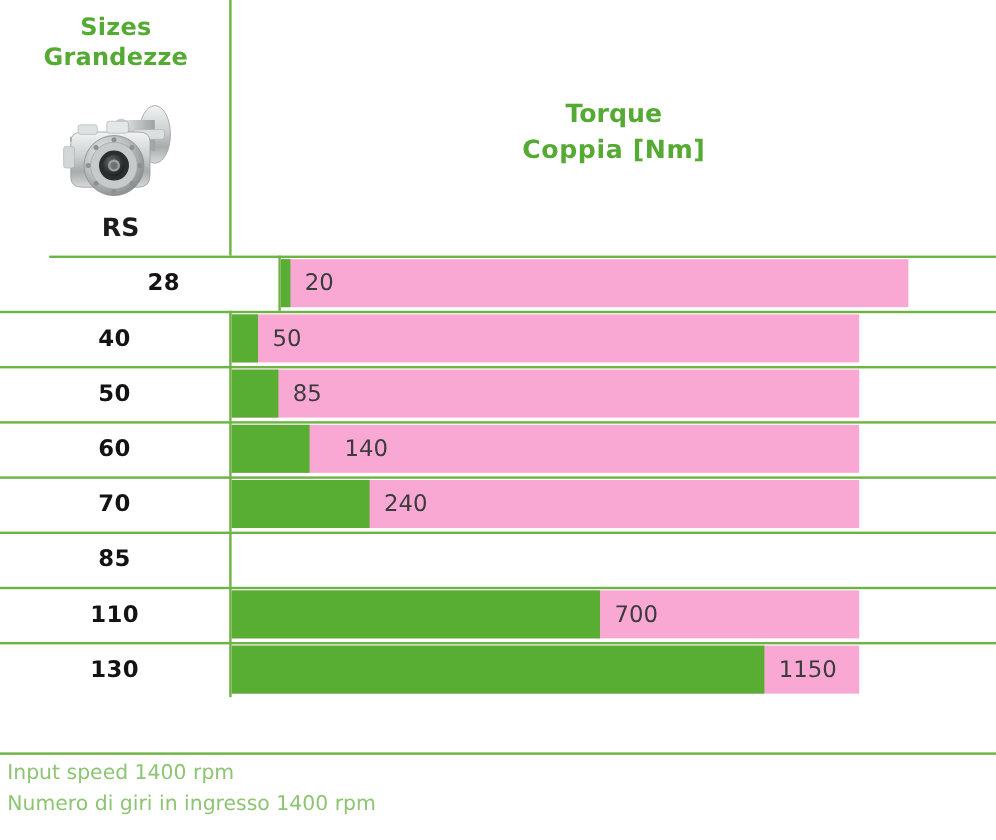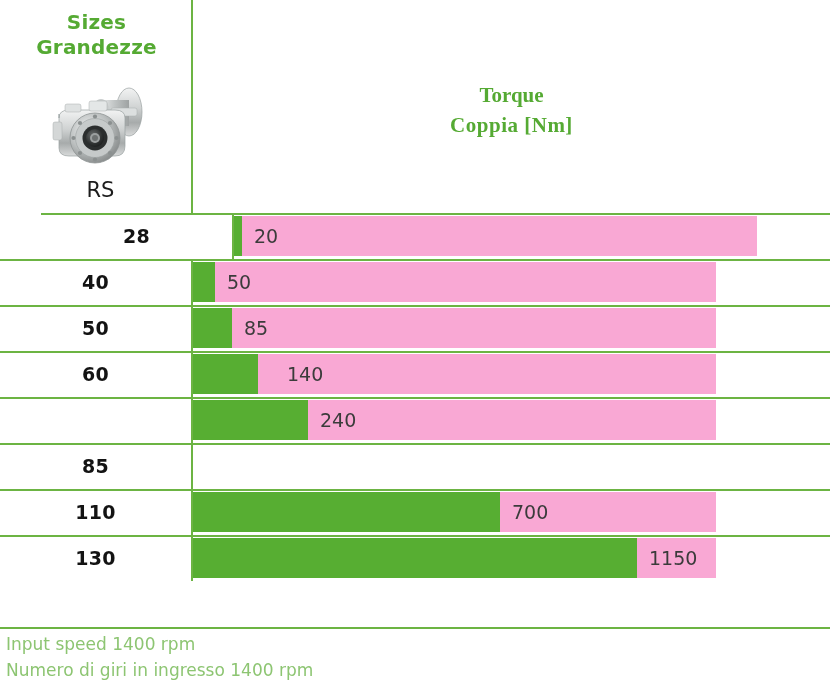--- a/index.html
+++ b/index.html
@@ -28,32 +28,31 @@
     color:#55aa33;
     letter-spacing:.2px;
   }
   .sizes-title .l2{display:block;}
   .gearbox-wrap{
     position:absolute;left:0;top:82px;width:193px;height:88px;
     display:flex;align-items:center;justify-content:center;
   }
   .rs-label{
     position:absolute;left:0;top:178px;width:201px;
-    font-size:21px;font-weight:normal;color:#1c1c1c;
+    font-size:21px;font-weight:bold;color:#1c1c1c;
     text-align:center;
   }
   .header-right{
     position:absolute;left:193px;top:0;width:637px;height:213px;
   }
   .torque-title{
     position:absolute;left:0;top:80px;width:637px;
     text-align:center;
     font-size:21px;font-weight:bold;line-height:1.45;
     color:#55aa33;
-    font-family:Liberation Serif, serif;
   }
   .torque-title .l2{display:block;letter-spacing:.5px;}
 
   
   .v-divider{
     position:absolute;left:191px;top:0;width:2px;height:213px;
     background:#6cb443;
   }
 
   
@@ -219,20 +218,21 @@
         <div class="row-sep" style="top: 0px;"></div>
         <div class="row-label">60</div>
         <div class="row-label-divider"></div>
         <div class="track">
           <div class="bar" style="width: 65px;"></div>
           <div class="bar-value" style="left: 94px;">140</div>
         </div>
       </div>
       <div class="row" style="top: 184px;">
         <div class="row-sep" style="top: 0px;"></div>
+        <div class="row-label">70</div>
         <div class="row-label-divider"></div>
         <div class="track">
           <div class="bar" style="width: 115px;"></div>
           <div class="bar-value" style="left: 127px;">240</div>
         </div>
       </div>
       <div class="row" style="top: 230px;">
         <div class="row-sep" style="top: 0px;"></div>
         <div class="row-label">85</div>
         <div class="row-label-divider"></div>

